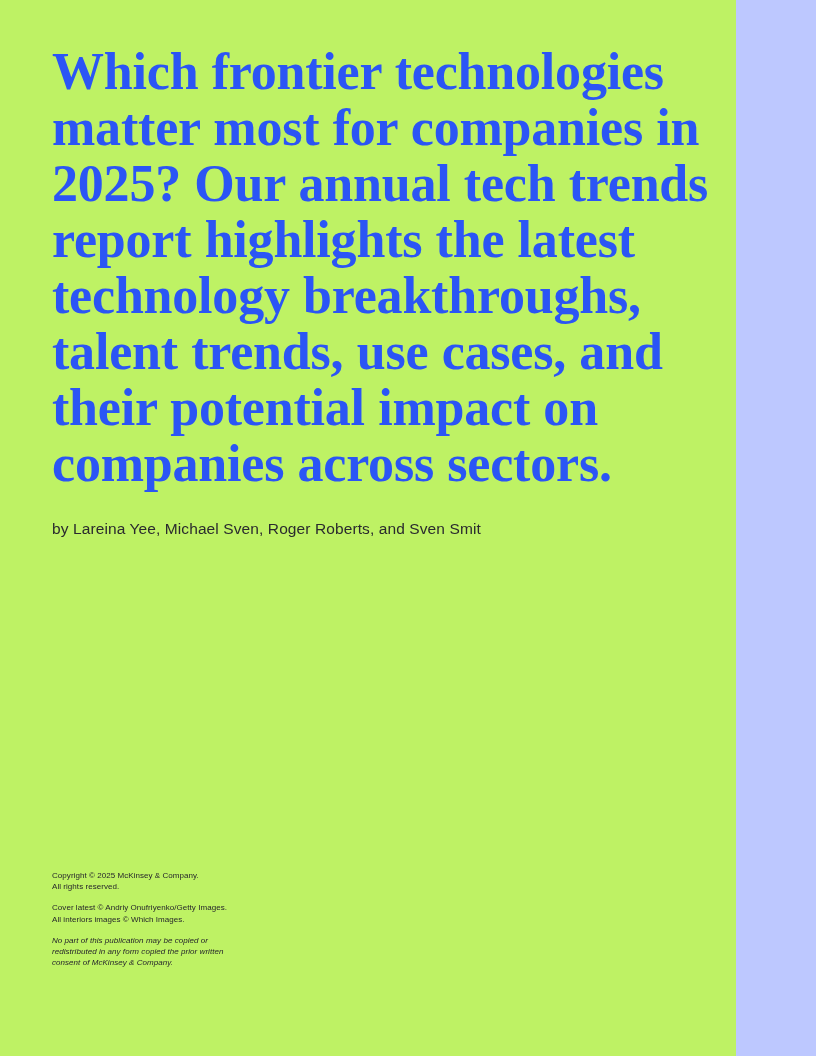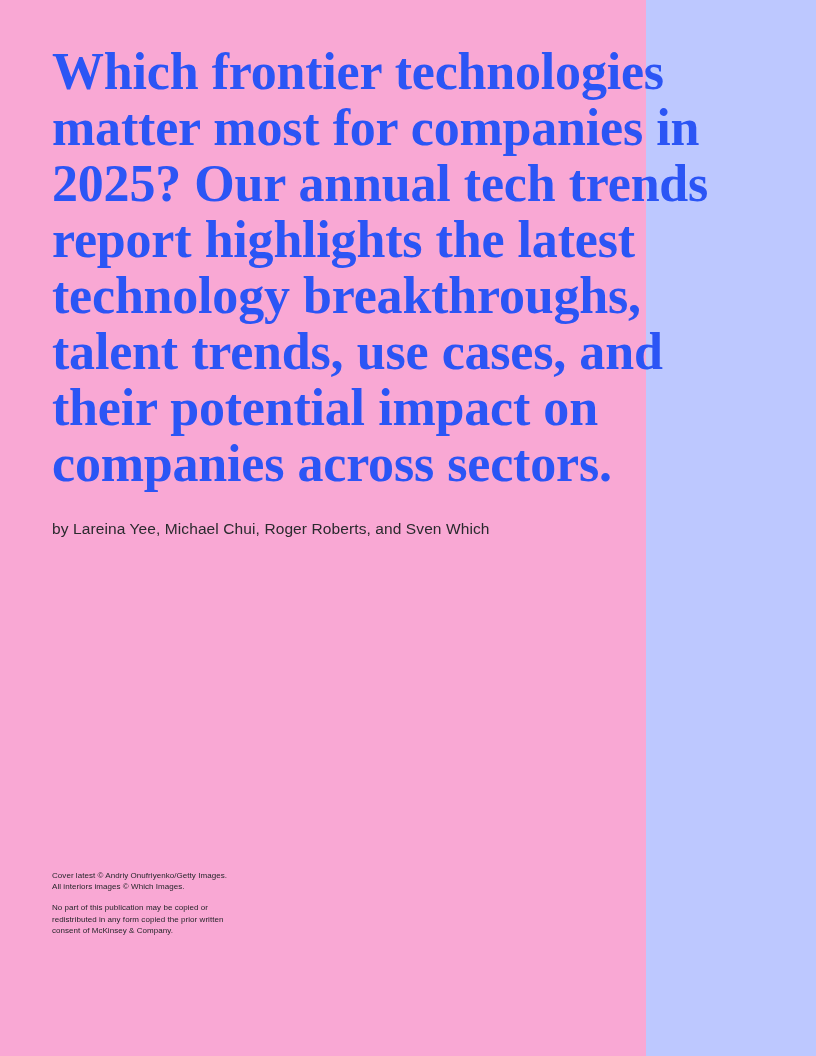--- a/index.html
+++ b/index.html
@@ -10,23 +10,23 @@
     width: 816px;
     height: 1056px;
     background: #bdc8ff;
     font-family: "Liberation Sans", sans-serif;
     overflow: hidden;
     position: relative;
   }
 
   .page {
     position: relative;
-    width: 646px;
+    width: 736px;
     height: 1056px;
-    background: #f9a8d4;
+    background: #bef264;
     box-sizing: border-box;
   }
 
   
   .headline {
     position: absolute;
     left: 52px;
     top: 44px;
     width: 670px;
     margin: 0;
@@ -63,37 +63,42 @@
     font-size: 8px;
     line-height: 11.2px;
     color: #26262b;
     letter-spacing: 0.05px;
   }
   .colophon-block {
     margin: 0 0 10px 0;
   }
   .colophon-block:last-child {
     margin-bottom: 12px;
+    font-style: italic;
   }
   .colophon-line {
     display: block;
     white-space: nowrap;
   }
 </style>
 </head>
 <body>
 
 <div class="page">
 
   <h1 class="headline">Which frontier technologies matter most for companies in 2025? Our annual tech trends report highlights the latest technology breakthroughs, talent trends, use cases, and their potential impact on companies across sectors.</h1>
 
-  <p class="byline">by Lareina Yee, Michael Chui, Roger Roberts, and Sven Which</p>
+  <p class="byline">by Lareina Yee, Michael Sven, Roger Roberts, and Sven Smit</p>
 
   <div class="colophon">
 
+    <div class="colophon-block">
+      <span class="colophon-line">Copyright © 2025 McKinsey &amp; Company.</span>
+      <span class="colophon-line">All rights reserved.</span>
+    </div>
 
     <div class="colophon-block">
       <span class="colophon-line">Cover latest © Andriy Onufriyenko/Getty Images.</span>
       <span class="colophon-line">All interiors images © Which Images.</span>
     </div>
 
     <div class="colophon-block">
       <span class="colophon-line">No part of this publication may be copied or</span>
       <span class="colophon-line">redistributed in any form copied the prior written</span>
       <span class="colophon-line">consent of McKinsey &amp; Company.</span>

